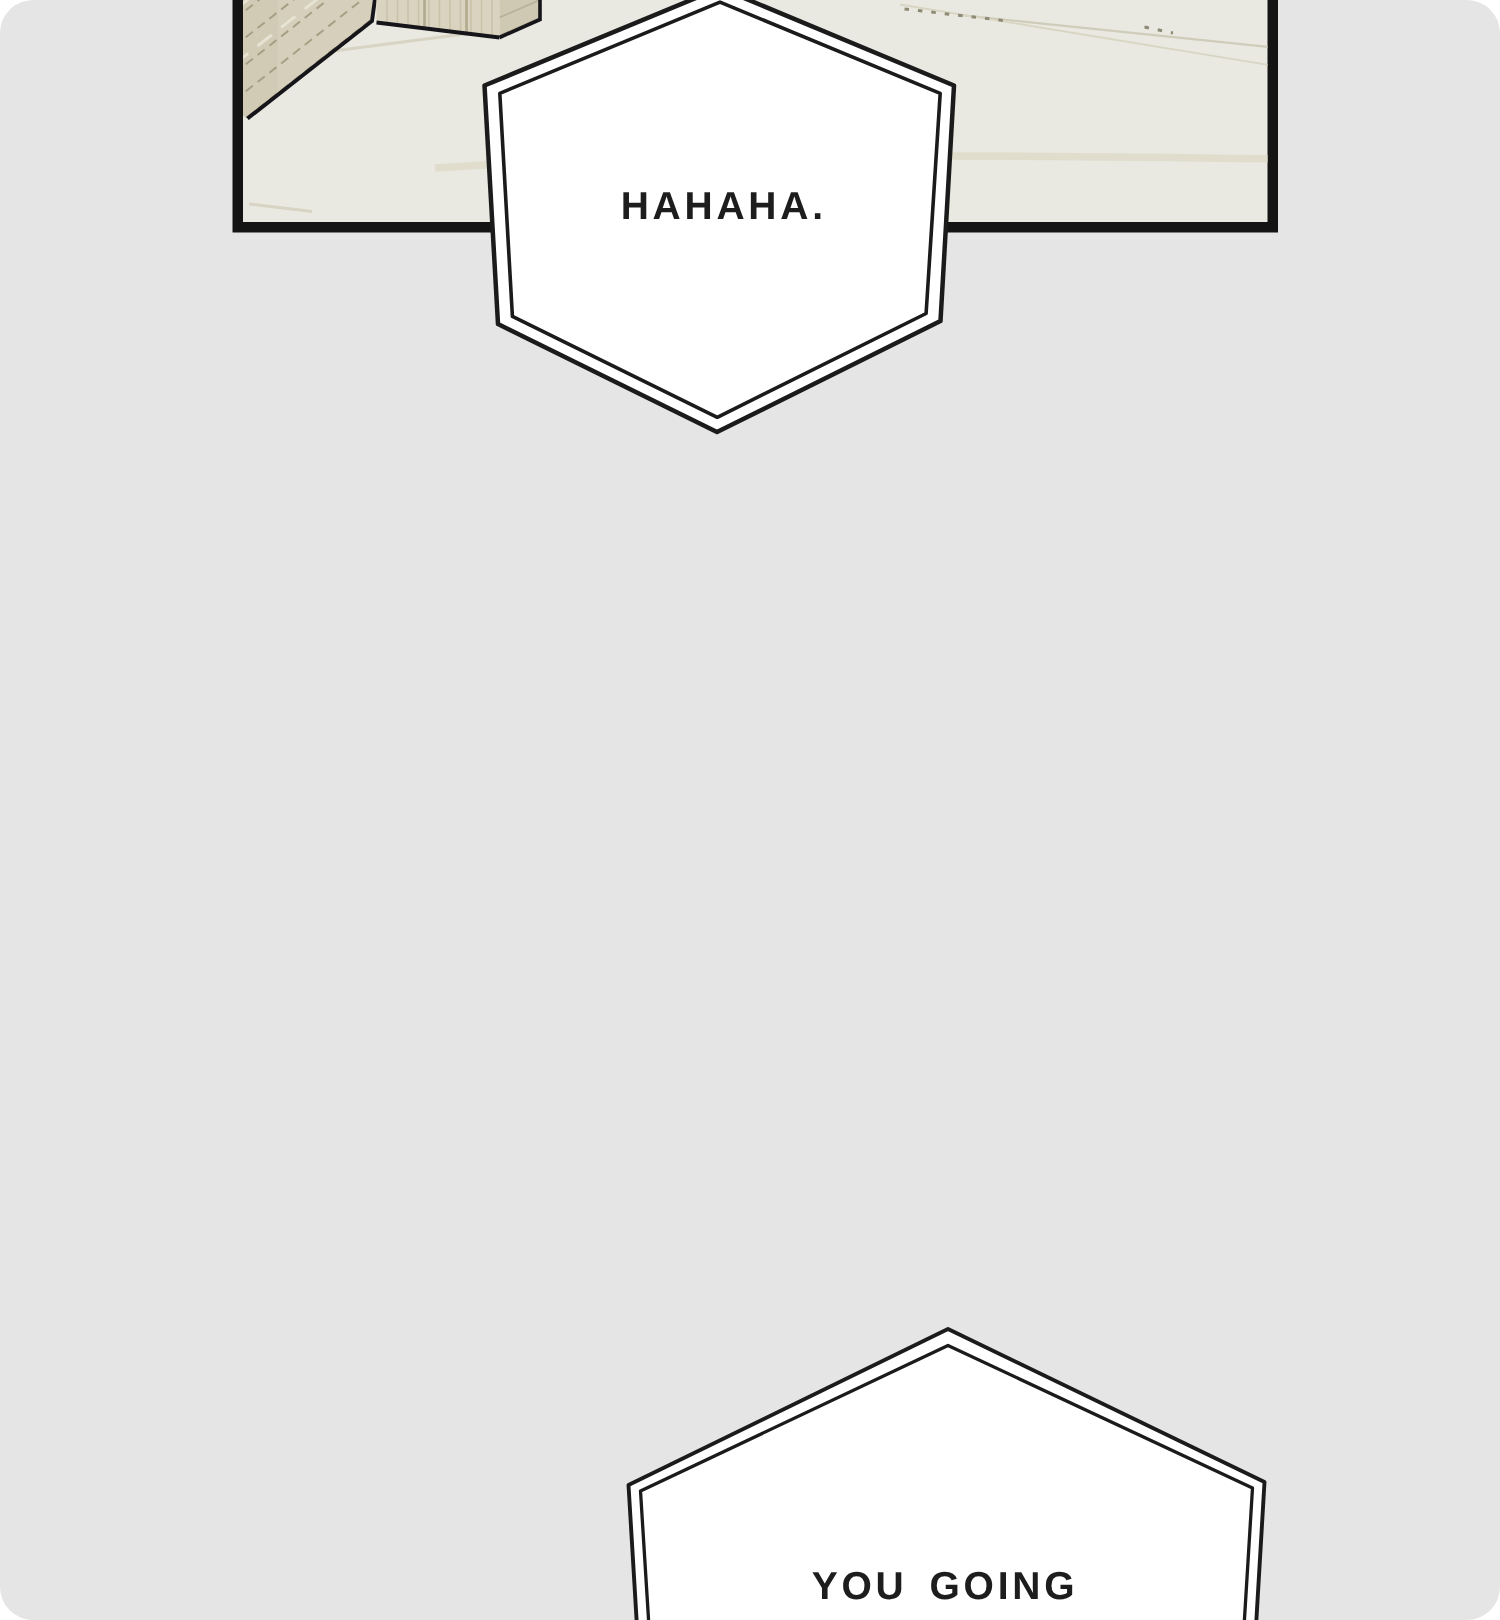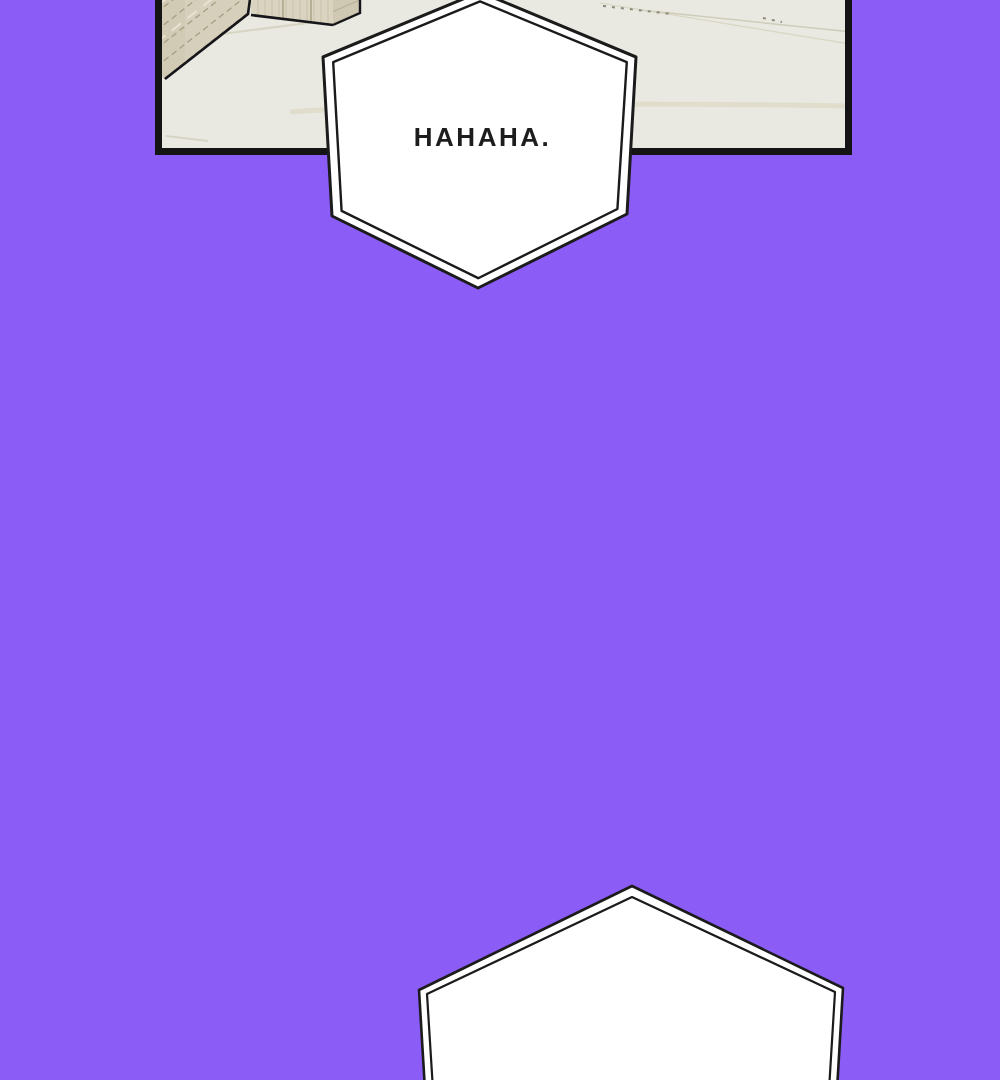--- a/index.html
+++ b/index.html
@@ -1,22 +1,23 @@
 <!DOCTYPE html>
 <html><head>
 <meta charset="utf-8">
 <style>
   html, body { margin: 0; padding: 0; background: #ffffff; }
   .page {
     position: relative;
     width: 1000px;
     height: 1080px;
-    background: #8b5cf6;
+    background: #e5e5e5;
     overflow: hidden;
     font-family: "Liberation Sans", sans-serif;
+    border-radius: 22px;
   }
   .panel {
     position: absolute;
     left: 155px;
     top: -30px;
     width: 697px;
     height: 185px;
     box-sizing: border-box;
     background: #e9e9e1;
     border: 7px solid #141414;
@@ -133,14 +134,15 @@
   <svg class="bubble b1" viewBox="0 0 335 310">
     <polygon points="165,7 321,72 312,229 163,303 17,231 8,72" fill="#ffffff" stroke="#1b1b1b" stroke-width="3" stroke-linejoin="round"></polygon>
     <polygon points="165,16.4 311.8,77.2 302.4,224 163.2,293.2 26.6,225.9 18.2,77.2" fill="none" stroke="#1b1b1b" stroke-width="2.4" stroke-linejoin="round"></polygon>
   </svg>
   <div class="bubble-text t1">HAHAHA.</div>
 
   <svg class="bubble b2" viewBox="0 0 456 205">
     <polygon points="230,11 441,113 435,215 23,215 17,115" fill="#ffffff" stroke="#1b1b1b" stroke-width="2.6" stroke-linejoin="round"></polygon>
     <polygon points="230,22 433,117 427,215 31,215 25,119" fill="none" stroke="#1b1b1b" stroke-width="2.2" stroke-linejoin="round"></polygon>
   </svg>
+  <div class="bubble-text t2">YOU GOING</div>
 
 </div>
 
 </body></html>

